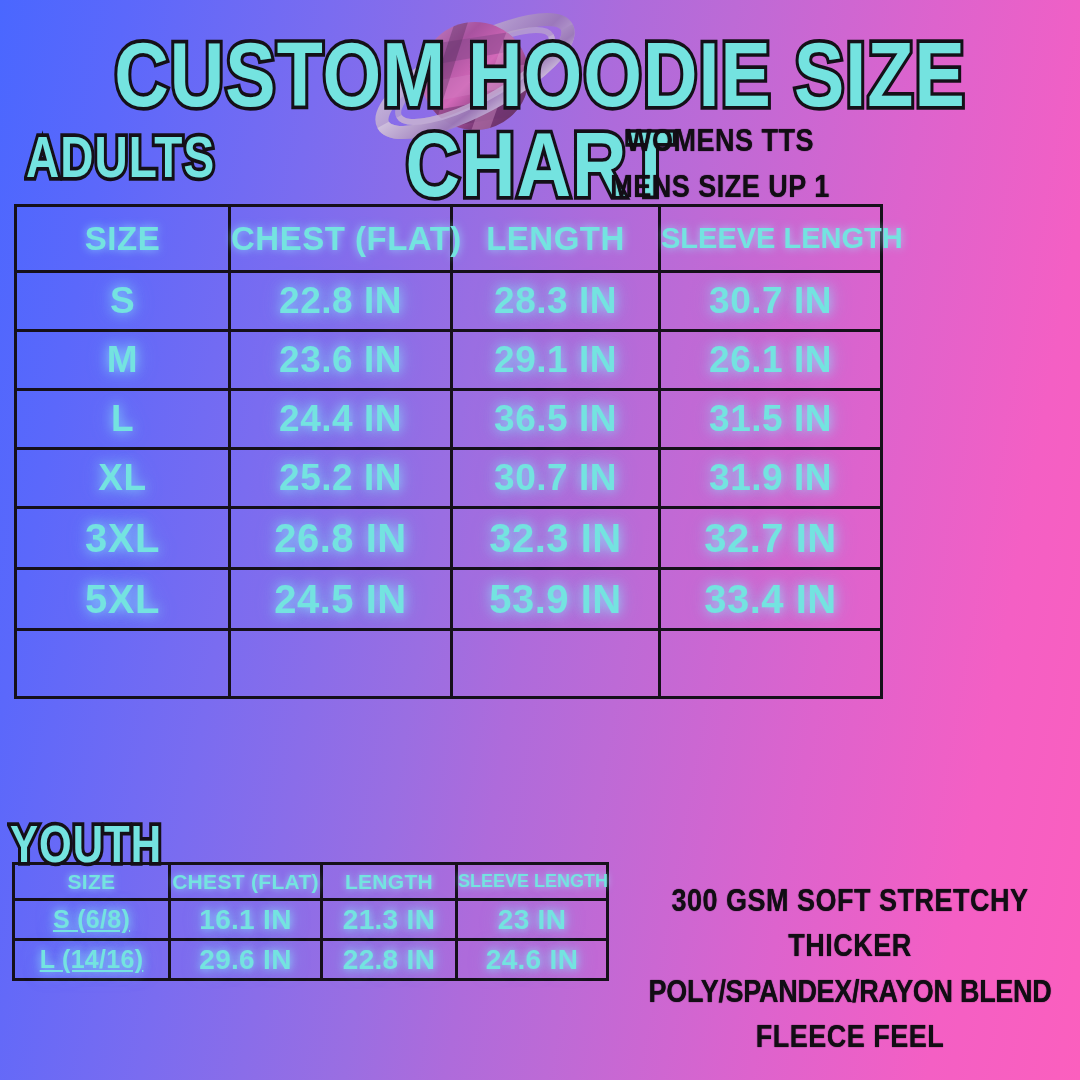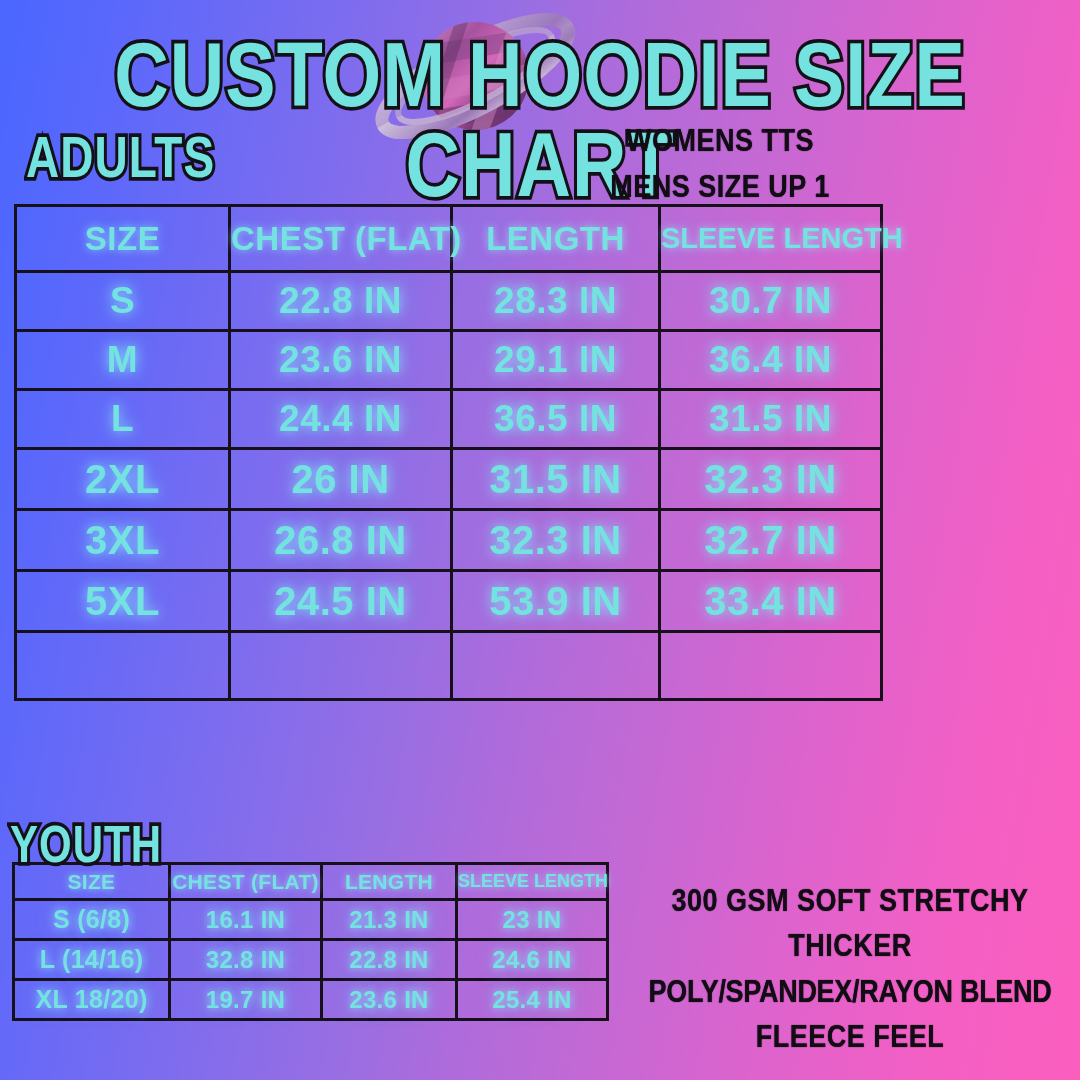--- a/index.html
+++ b/index.html
@@ -170,26 +170,26 @@
   #youth-table th {
     height:36px;
     font-size:21px;
     letter-spacing:0.3px;
     text-shadow:0 0 7px rgba(150,240,255,.8);
   }
   #youth-table th.wide { font-size:18px; letter-spacing:0; }
 
   #youth-table td {
     height:40px;
-    font-size:24px;
+    font-size:28px;
     letter-spacing:0.3px;
     text-shadow:0 0 9px rgba(140,235,255,.85),
                 0 0 18px rgba(120,220,255,.5);
   }
-  #youth-table td.sz { font-size:25px; }
+  #youth-table td.sz { font-size:25px;text-decoration:underline; }
 </style>
 </head>
 <body>
 
 <svg id="planet" viewBox="0 0 230 190" xmlns="http://www.w3.org/2000/svg">
   <defs>
     <linearGradient id="sphereGrad" x1="0" y1="0" x2="1" y2="1">
       <stop offset="0%" stop-color="#c489c8"></stop>
       <stop offset="28%" stop-color="#a8529f"></stop>
       <stop offset="50%" stop-color="#d268b8"></stop>
@@ -264,33 +264,33 @@
     <tr>
       <td>S</td>
       <td>22.8 IN</td>
       <td>28.3 IN</td>
       <td>30.7 IN</td>
     </tr>
     <tr>
       <td>M</td>
       <td>23.6 IN</td>
       <td>29.1 IN</td>
-      <td>36.4 IN</td>
+      <td>26.1 IN</td>
     </tr>
     <tr>
       <td>L</td>
       <td>24.4 IN</td>
       <td>36.5 IN</td>
       <td>31.5 IN</td>
     </tr>
-    <tr class="big">
-      <td>2XL</td>
-      <td>26 IN</td>
-      <td>31.5 IN</td>
-      <td>32.3 IN</td>
+    <tr>
+      <td>XL</td>
+      <td>25.2 IN</td>
+      <td>30.7 IN</td>
+      <td>31.9 IN</td>
     </tr>
     <tr class="big">
       <td>3XL</td>
       <td>26.8 IN</td>
       <td>32.3 IN</td>
       <td>32.7 IN</td>
     </tr>
     <tr class="big">
       <td>5XL</td>
       <td>24.5 IN</td>
@@ -323,24 +323,18 @@
   </thead>
   <tbody>
     <tr>
       <td class="sz">S (6/8)</td>
       <td>16.1 IN</td>
       <td>21.3 IN</td>
       <td>23 IN</td>
     </tr>
     <tr>
       <td class="sz">L (14/16)</td>
-      <td>32.8 IN</td>
+      <td>29.6 IN</td>
       <td>22.8 IN</td>
       <td>24.6 IN</td>
     </tr>
-    <tr>
-      <td class="sz">XL 18/20)</td>
-      <td>19.7 IN</td>
-      <td>23.6 IN</td>
-      <td>25.4 IN</td>
-    </tr>
   </tbody>
 </table>
 
 </body></html>

